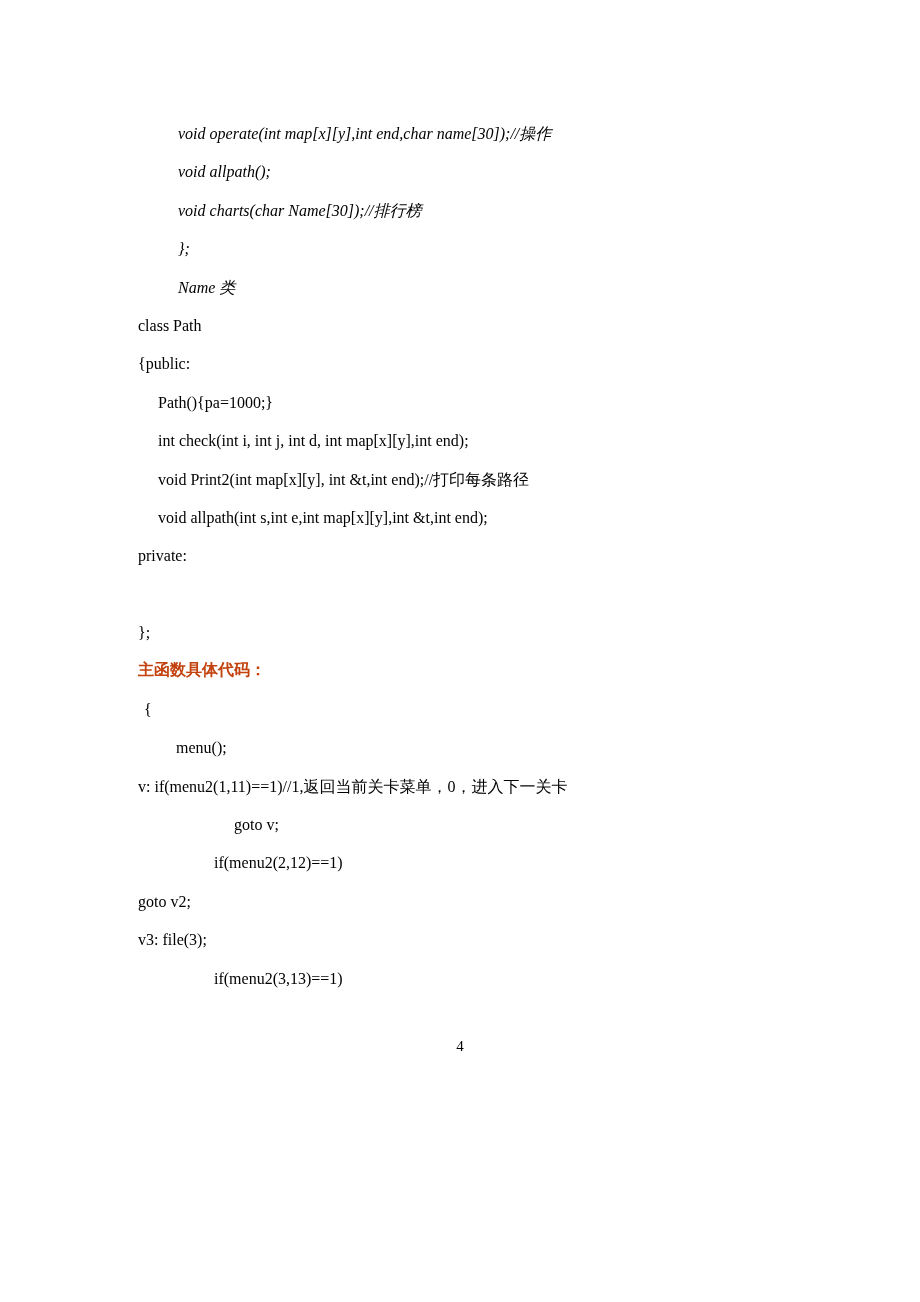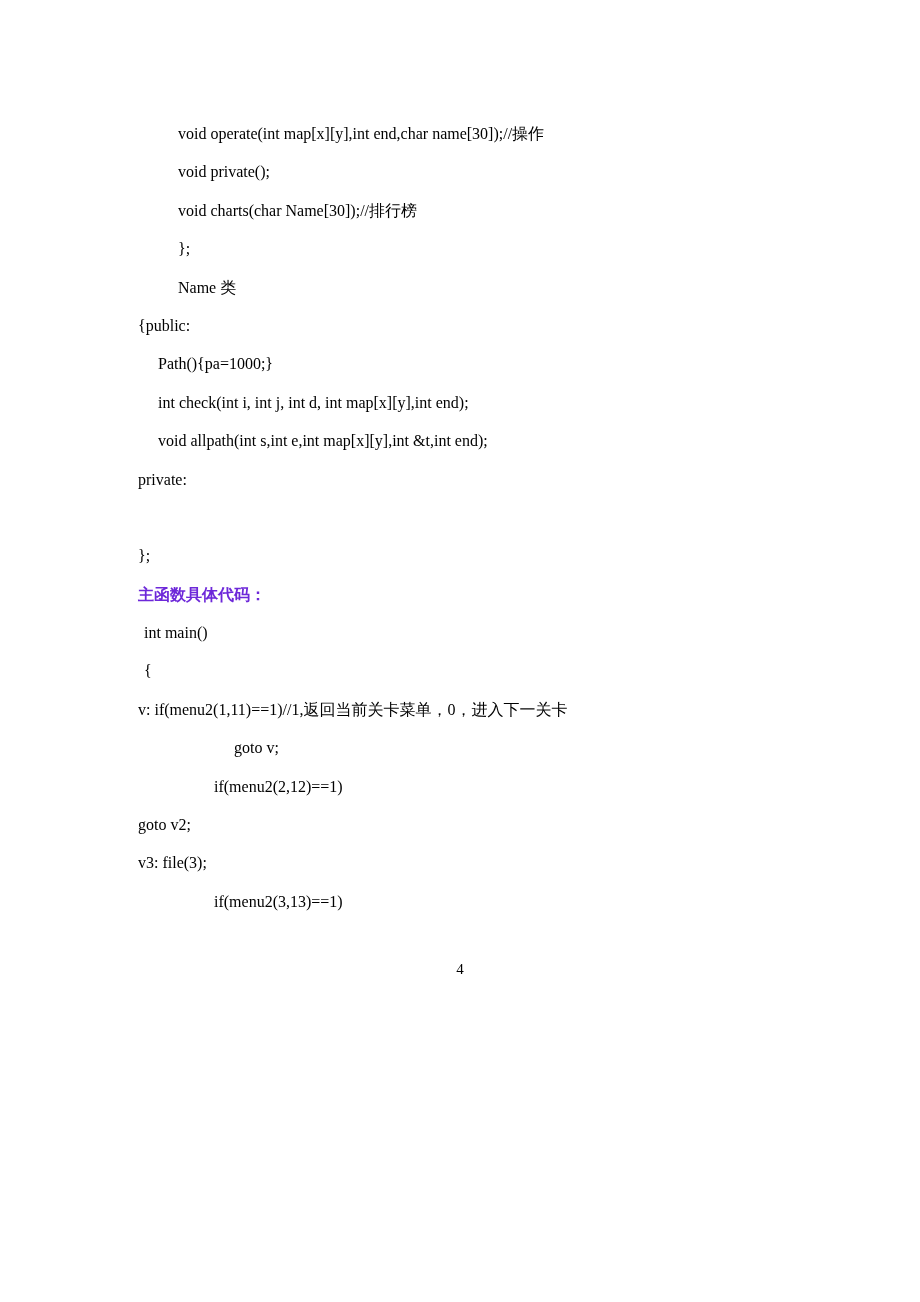--- a/index.html
+++ b/index.html
@@ -9,56 +9,58 @@
     font-family: "Times New Roman", "SimSun", serif;
     font-size: 16px;
     color: #000;
     line-height: 2.4;
     width: 920px;
   }
   .page {
     padding: 115px 138px 80px 138px;
     box-sizing: border-box;
   }
-  .indent1 { padding-left: 40px; }
+  .indent1 { padding-left: 40px; font-style: italic; }
   .indent2 { padding-left: 38px; }
   .indent3 { padding-left: 20px; }
   .label-line { padding-left: 0; }
   .file-line { padding-left: 76px; }
   .goto-line { padding-left: 96px; }
   .bold { font-weight: bold; }
-  .red { color: #6d28d9; }
+  .red { color: #c2410c; font-family: Liberation Mono, monospace; }
   .page-num {
     text-align: center;
     font-size: 15px;
     margin-top: 30px;
   }
 </style>
 </head>
 <body>
 
 <div class="page">
 
   <div class="indent1">void operate(int map[x][y],int end,char name[30]);//操作</div>
-  <div class="indent1">void private();</div>
+  <div class="indent1">void allpath();</div>
   <div class="indent1">void charts(char Name[30]);//排行榜</div>
   <div class="indent1">};</div>
   <div class="indent1">Name 类</div>
+  <div>class Path</div>
   <div>{public:</div>
   <div class="indent3">Path(){pa=1000;}</div>
   <div class="indent3">int check(int i, int j, int d, int map[x][y],int end);</div>
+  <div class="indent3">void Print2(int map[x][y], int &amp;t,int end);//打印每条路径</div>
   <div class="indent3">void allpath(int s,int e,int map[x][y],int &amp;t,int end);</div>
   <div>private:</div>
   <div>&nbsp;</div>
   <div>};</div>
 
   <div class="bold red">主函数具体代码：</div>
 
-  <div style="padding-left:6px">int main()</div>
   <div style="padding-left:6px">{</div>
+  <div class="indent2">menu();</div>
   <div class="label-line">v:  if(menu2(1,11)==1)//1,返回当前关卡菜单，0，进入下一关卡</div>
   <div class="goto-line">goto v;</div>
   <div class="file-line">if(menu2(2,12)==1)</div>
   <div>goto v2;</div>
   <div class="label-line">v3:      file(3);</div>
   <div class="file-line">if(menu2(3,13)==1)</div>
 
   <div class="page-num">4</div>
 </div>
 

